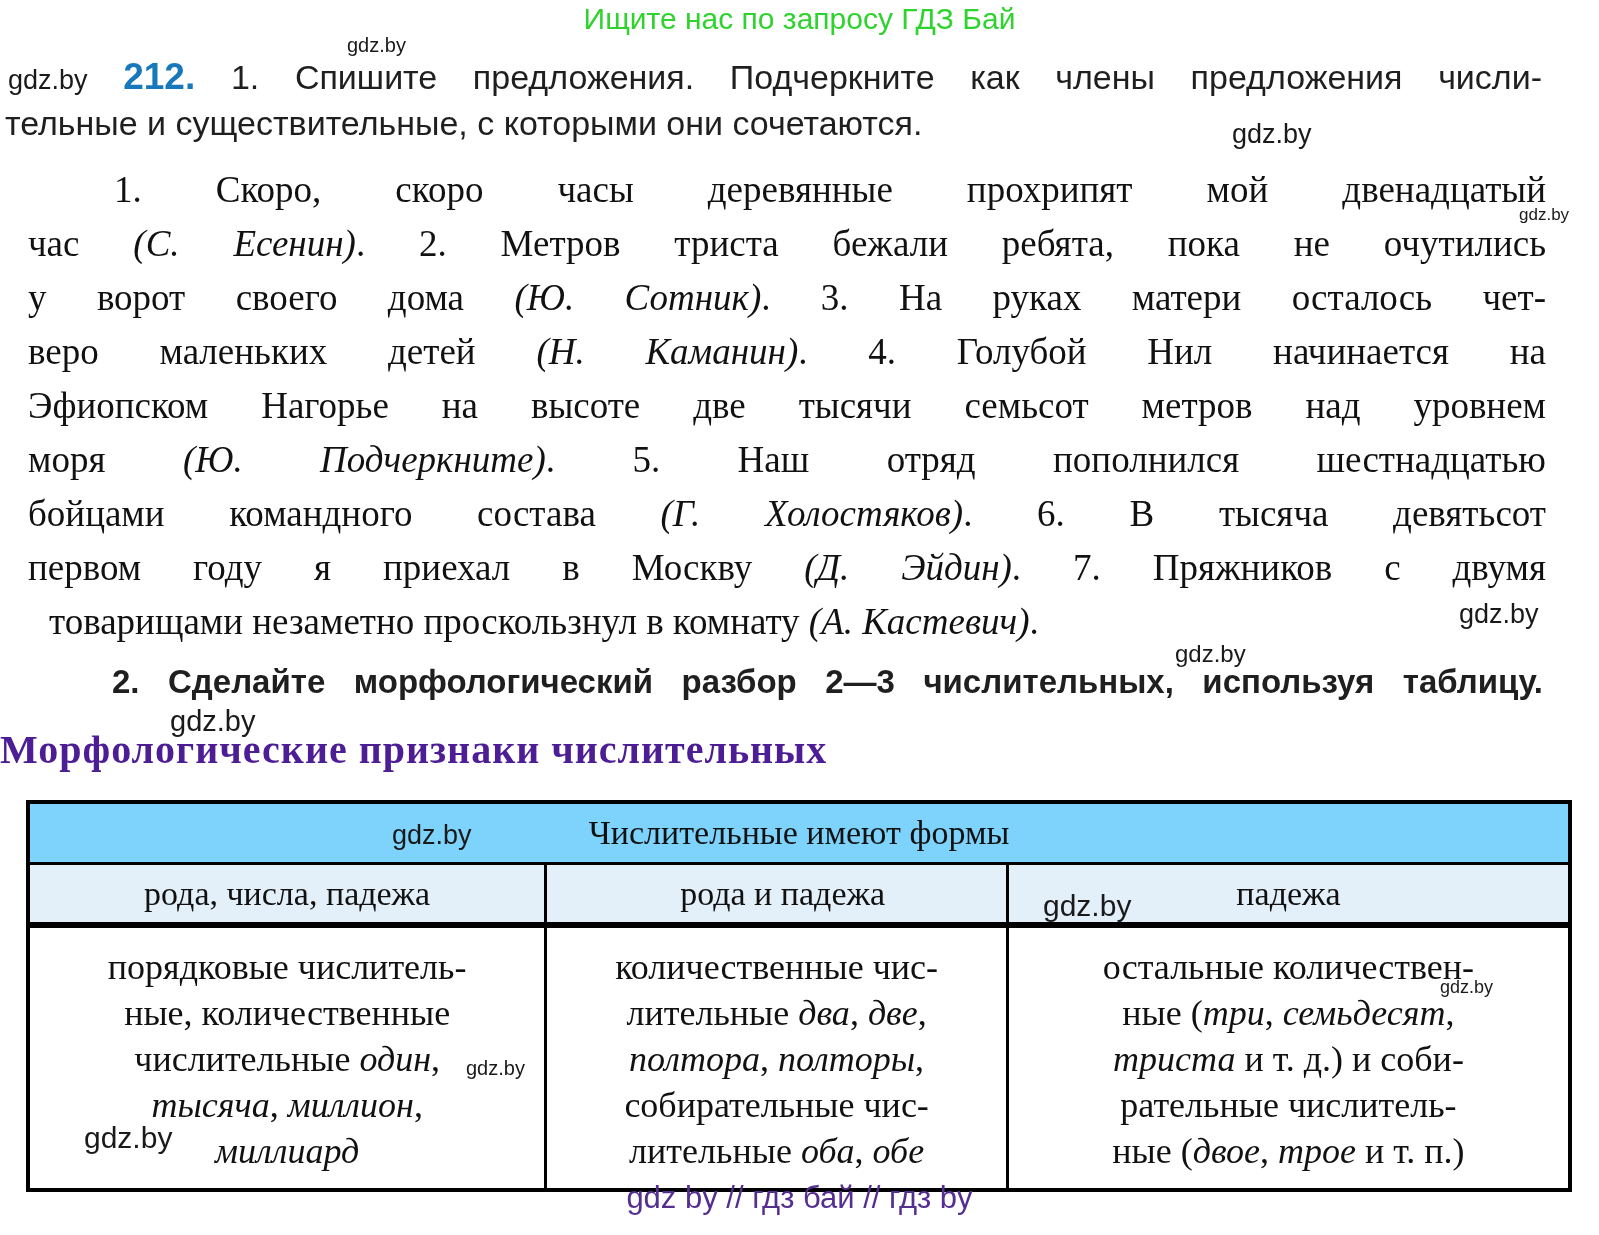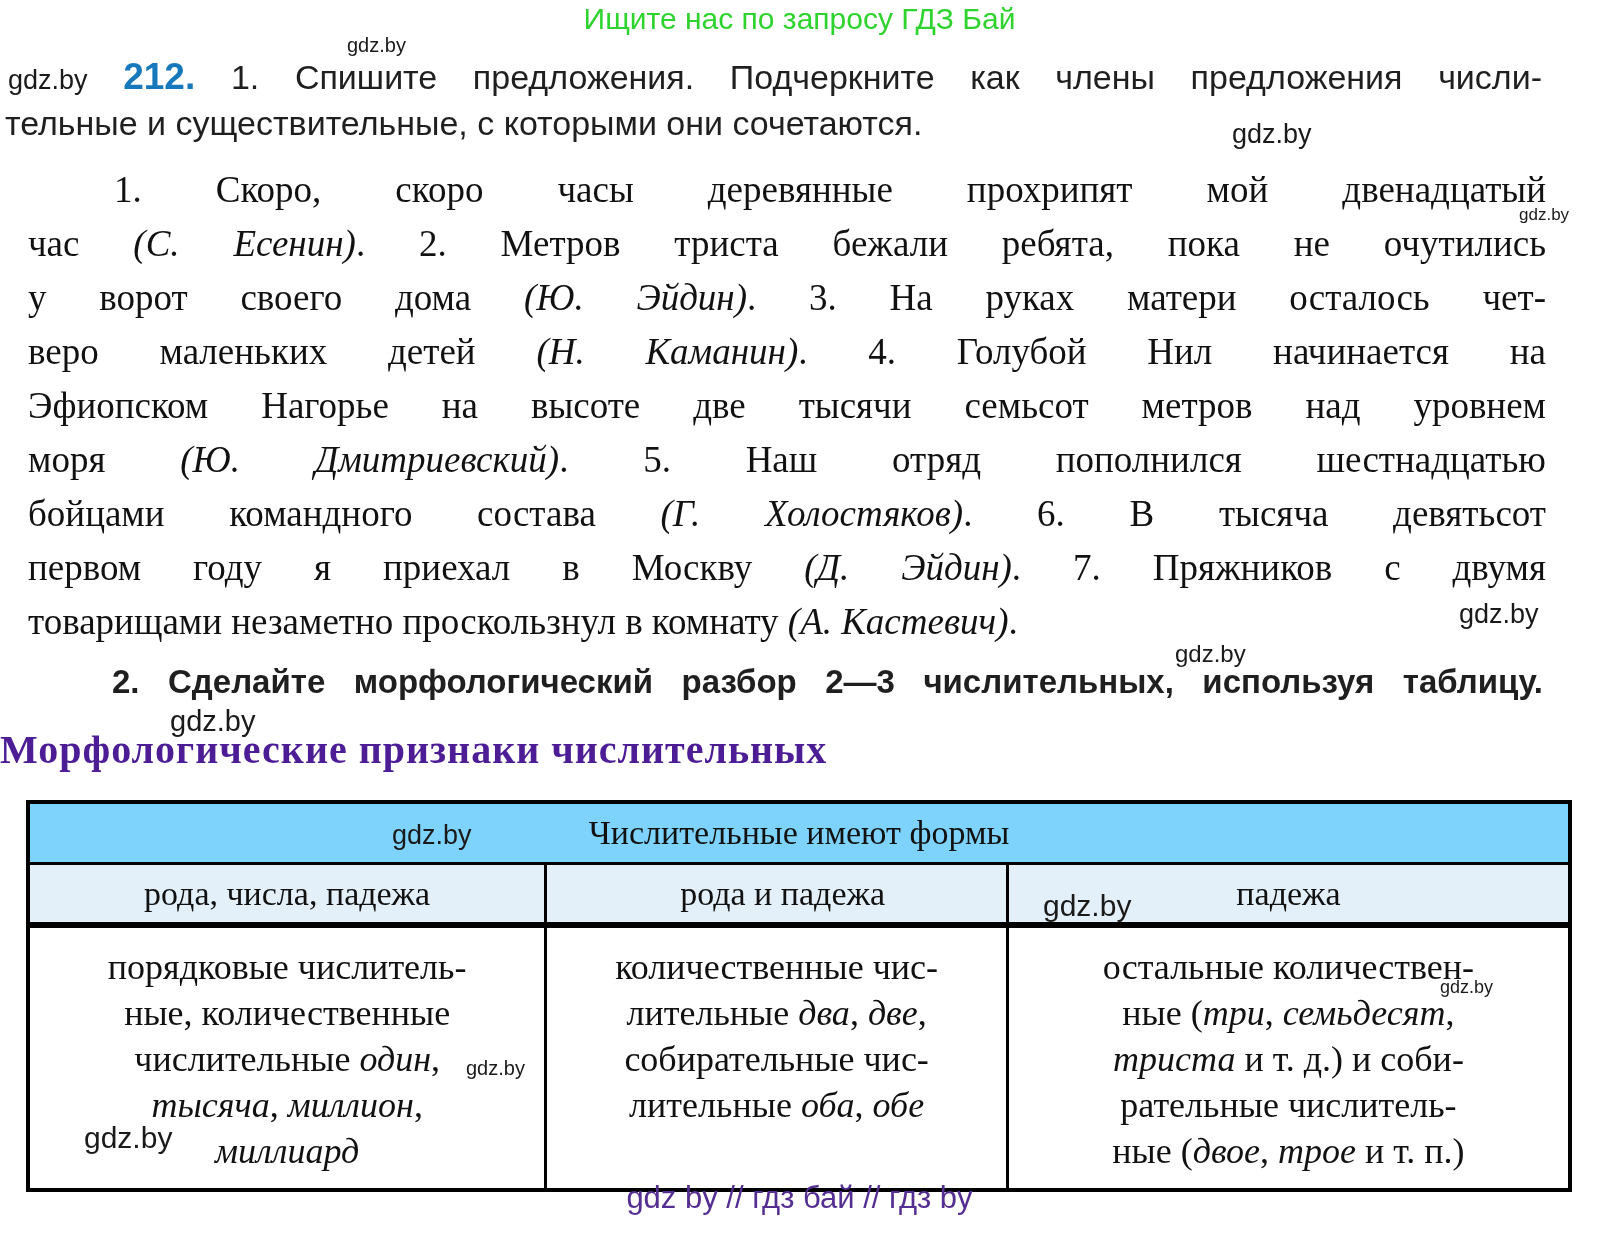--- a/index.html
+++ b/index.html
@@ -17,21 +17,21 @@
                text-align:justify;text-align-last:justify;white-space:normal;}
   #instr-line1 .wm-inline{font-size:27px;color:#1a1a1a;}
   #instr-line1 .num{color:#1878bc;font-weight:bold;font-size:37px;}
   #instr-line2{position:absolute;left:5px;top:104px;width:1300px;text-align:left;}
 
   
   #para{position:absolute;left:28px;top:163px;width:1518px;
         font-size:37px;line-height:54px;text-align:justify;}
   #para .line{text-align:justify;text-align-last:justify;}
   #para .line:first-child{text-indent:86px;}
-  #para .line:last-child{text-align-last:left;}
+  #para .line:last-child{text-align-last:left;margin-left:21px;}
   .it{font-style:italic;}
 
   
   #part2{position:absolute;left:112px;top:663px;width:1431px;
          font-family:"Liberation Sans","DejaVu Sans",sans-serif;font-size:33px;
          text-align:justify;text-align-last:justify;color:#1f1f1f;font-weight:bold;}
 
   
   #tbl-title{position:absolute;top:726px;left:0;width:100%;
              font-weight:bold;font-size:40px;color:#4c1d95;letter-spacing:1px;}
@@ -82,24 +82,24 @@
   <div id="instr-line1" class="instr">
     <span class="wm-inline">gdz.by</span>
     <span class="num">212.</span>
     <span>1. Спишите предложения. Подчеркните как члены предложения числи-</span>
   </div>
   <div id="instr-line2" class="instr">тельные и существительные, с которыми они сочетаются.</div>
 
   <div id="para">
       <div class="line"><span>1. Скоро, скоро часы деревянные прохрипят мой двенадцатый</span></div>
       <div class="line"><span>час </span><span class="it">(С. Есенин)</span><span>. 2. Метров триста бежали ребята, пока не очутились</span></div>
-      <div class="line"><span>у ворот своего дома </span><span class="it">(Ю. Эйдин)</span><span>. 3. На руках матери осталось чет-</span></div>
+      <div class="line"><span>у ворот своего дома </span><span class="it">(Ю. Сотник)</span><span>. 3. На руках матери осталось чет-</span></div>
       <div class="line"><span>веро маленьких детей </span><span class="it">(Н. Каманин)</span><span>. 4. Голубой Нил начинается на</span></div>
       <div class="line"><span>Эфиопском Нагорье на высоте две тысячи семьсот метров над уровнем</span></div>
-      <div class="line"><span>моря </span><span class="it">(Ю. Дмитриевский)</span><span>. 5. Наш отряд пополнился шестнадцатью</span></div>
+      <div class="line"><span>моря </span><span class="it">(Ю. Подчеркните)</span><span>. 5. Наш отряд пополнился шестнадцатью</span></div>
       <div class="line"><span>бойцами командного состава </span><span class="it">(Г. Холостяков)</span><span>. 6. В тысяча девятьсот</span></div>
       <div class="line"><span>первом году я приехал в Москву </span><span class="it">(Д. Эйдин)</span><span>. 7. Пряжников с двумя</span></div>
       <div class="line"><span>товарищами незаметно проскользнул в комнату </span><span class="it">(А. Кастевич)</span><span>.</span></div>
     </div>
 
   <div id="part2">2. Сделайте морфологический разбор 2—3 числительных, используя таблицу.</div>
 
   <div id="tbl-title">Морфологические признаки числительных</div>
 
   <div id="tbl">
@@ -113,20 +113,21 @@
       <div class="cell c1">
           <div class="line"><span>порядковые числитель-</span></div>
           <div class="line"><span>ные, количественные</span></div>
           <div class="line"><span>числительные </span><span class="it">один</span><span>,</span></div>
           <div class="line"><span class="it">тысяча</span><span>, </span><span class="it">миллион</span><span>,</span></div>
           <div class="line"><span class="it">миллиард</span></div>
         </div>
       <div class="cell c2">
           <div class="line"><span>количественные чис-</span></div>
           <div class="line"><span>лительные </span><span class="it">два</span><span>, </span><span class="it">две</span><span>,</span></div>
+          <div class="line"><span class="it">полтора</span><span>, </span><span class="it">полторы</span><span>,</span></div>
           <div class="line"><span>собирательные чис-</span></div>
           <div class="line"><span>лительные </span><span class="it">оба</span><span>, </span><span class="it">обе</span></div>
         </div>
       <div class="cell c3">
           <div class="line"><span>остальные количествен-</span></div>
           <div class="line"><span>ные (</span><span class="it">три</span><span>, </span><span class="it">семьдесят</span><span>,</span></div>
           <div class="line"><span class="it">триста</span><span> и т. д.) и соби-</span></div>
           <div class="line"><span>рательные числитель-</span></div>
           <div class="line"><span>ные (</span><span class="it">двое</span><span>, </span><span class="it">трое</span><span> и т. п.)</span></div>
         </div>

